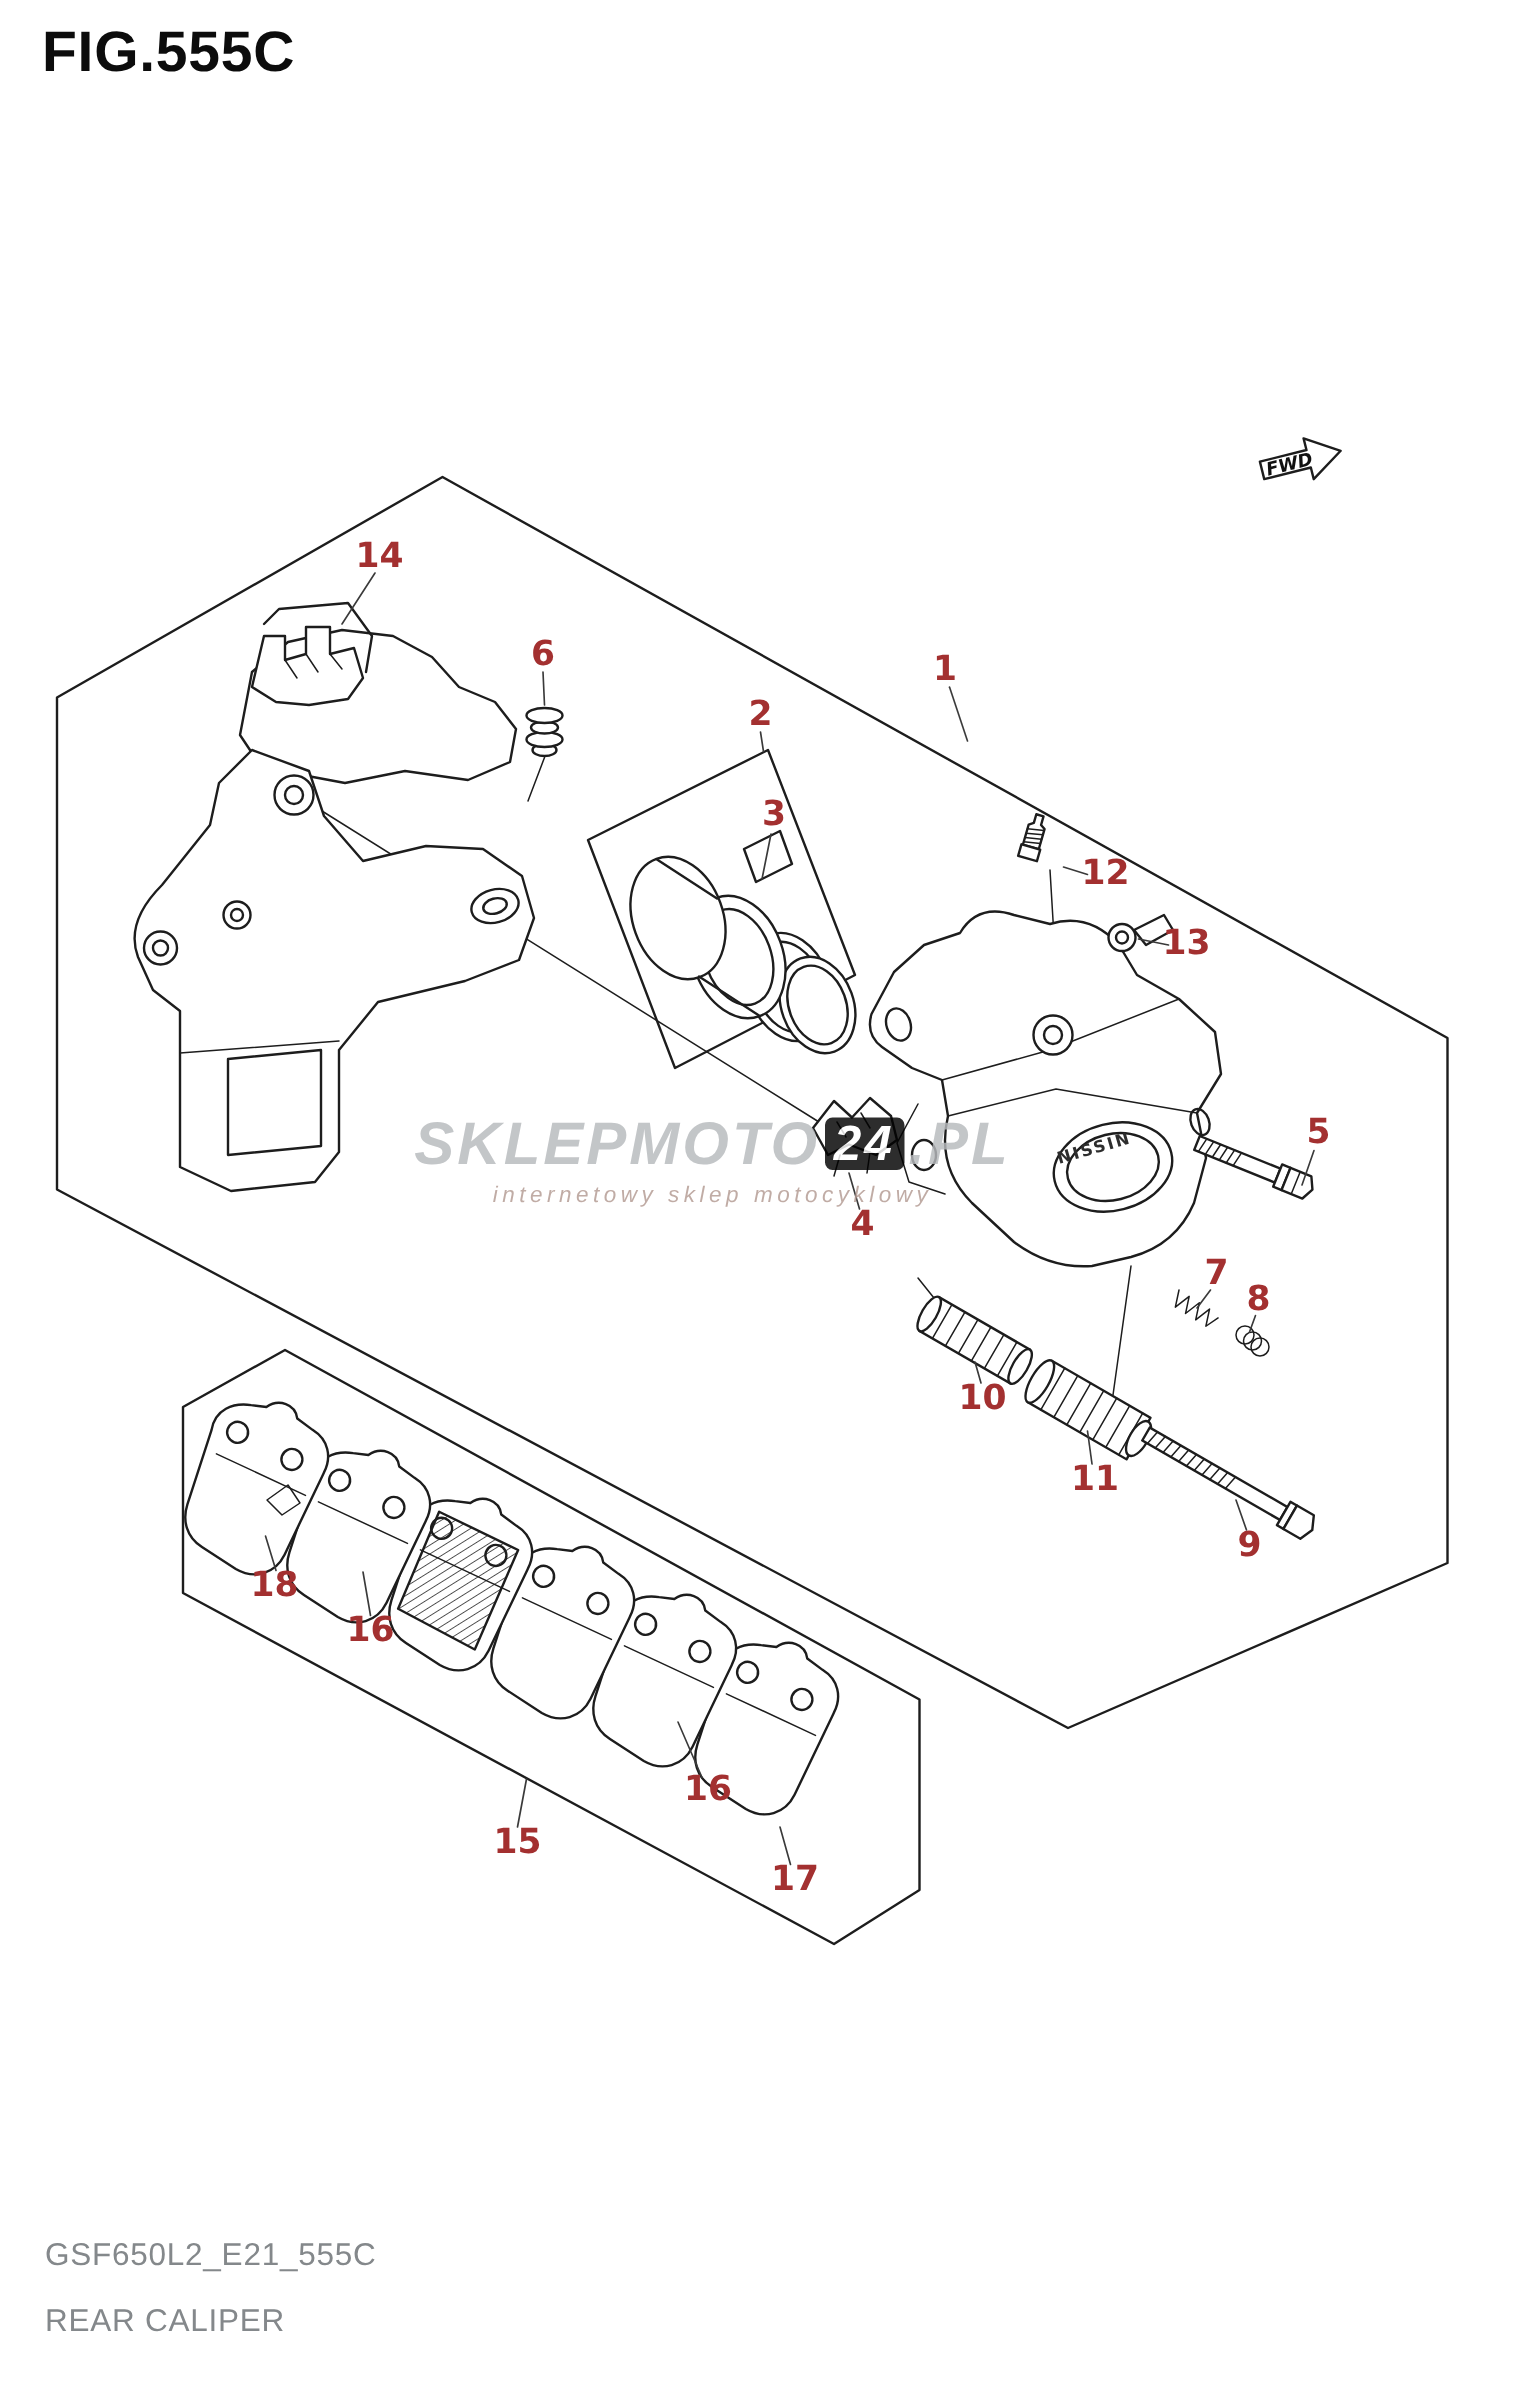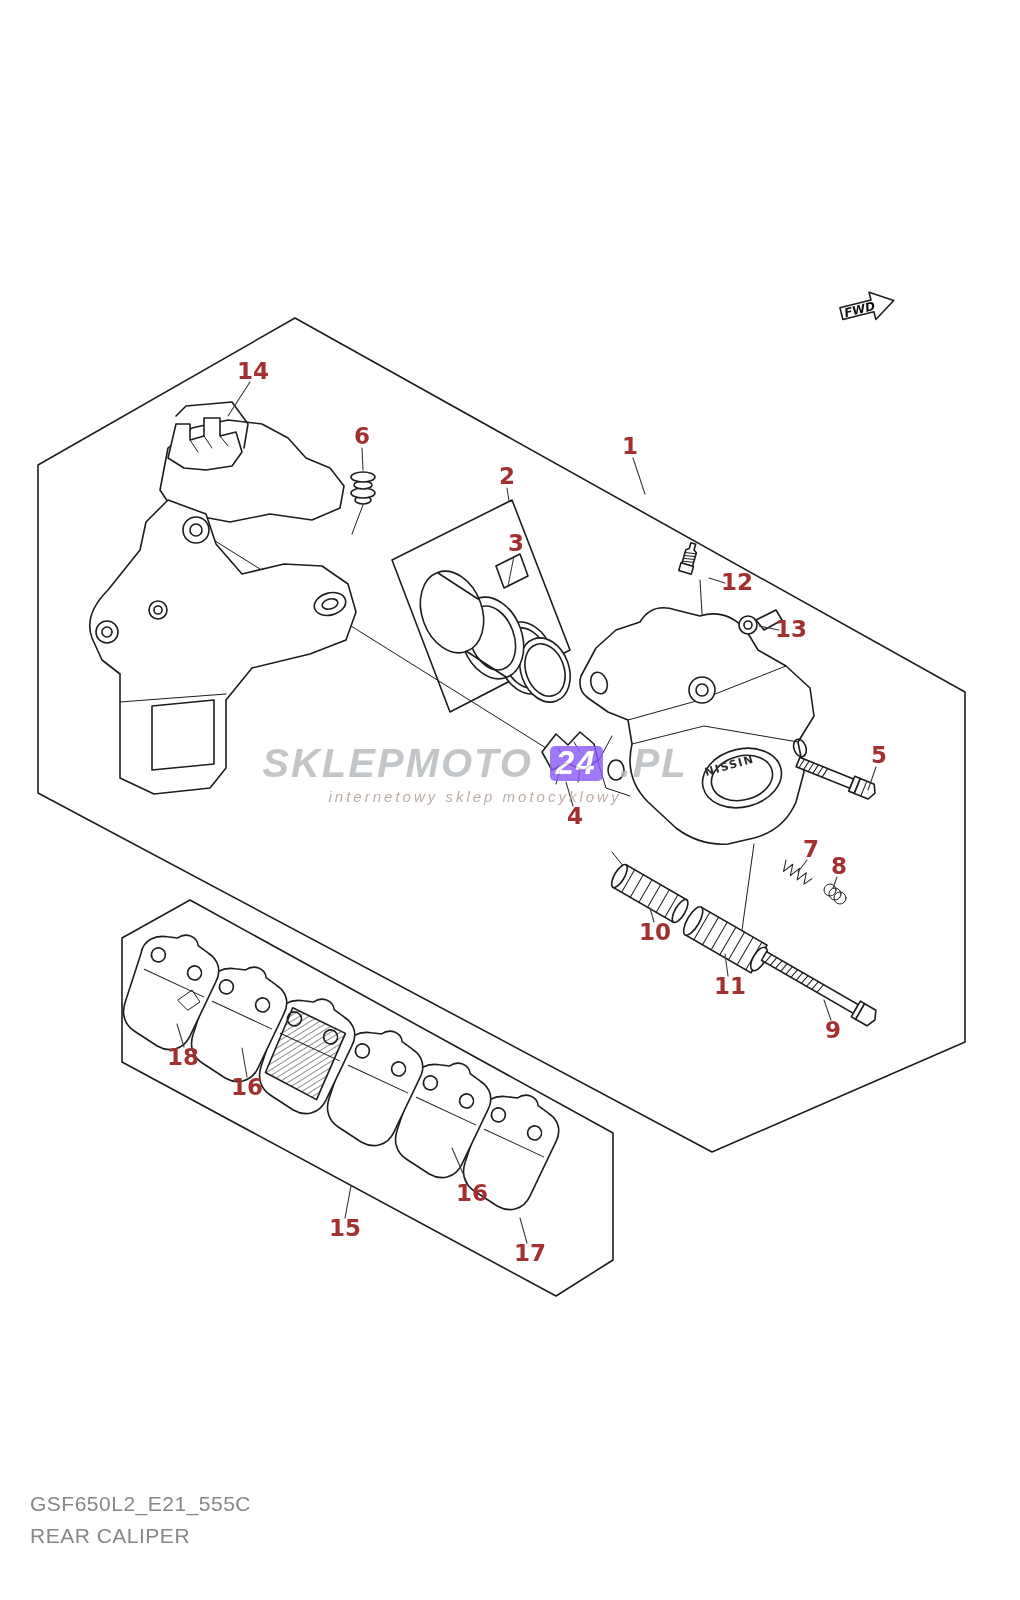--- a/index.html
+++ b/index.html
@@ -20,33 +20,34 @@
       text-anchor:middle;dominant-baseline:middle;}
   .brand-text{fill:#2d2d2d;stroke:none;font-family:"DejaVu Sans",sans-serif;font-size:11px;
       font-weight:600;letter-spacing:1.5px;}
   .fwd-text{fill:#101010;stroke:none;font-family:"DejaVu Sans",sans-serif;font-size:12px;
       font-style:italic;font-weight:700;}
 
   .watermark{position:absolute;left:235px;top:742px;width:480px;text-align:center;z-index:2;
              opacity:.82;pointer-events:none;}
   .wm-line1{font-size:40px;font-weight:700;font-style:italic;color:#b7babd;
             letter-spacing:2px;line-height:1.05;white-space:nowrap;}
-  .wm-badge{display:inline-block;background:#8b5cf6;color:#fff;padding:0 6px;margin:0 17px;
+  .wm-badge{display:inline-block;background:#000000;color:#fff;padding:0 6px;margin:0 3px;
             border-radius:5px;font-size:33px;font-style:italic;transform:translateY(-3px);}
   .wm-line2{font-size:15px;font-style:italic;color:#b39a92;letter-spacing:3px;margin-top:4px;}
 
   .footer{position:absolute;left:30px;top:1492px;color:#84888b;font-size:21px;
           letter-spacing:.5px;z-index:3;}
-  .footer-code{margin-bottom:8px;}
+  .footer-code{margin-bottom:20px;}
 </style>
 </head>
 <body>
 
 <div class="page">
 
+  <div class="fig-title">FIG.555C</div>
 
   <svg class="diagram" width="1020" height="1600" viewBox="0 0 1020 1600">
 
     <defs>
       <pattern id="hatch" width="5" height="5" patternUnits="userSpaceOnUse" patternTransform="rotate(40)">
         <line class="thin" x1="0" y1="0" x2="0" y2="5"></line>
       </pattern>
       <g id="padShape">
         <path class="fillw" d="M10,34 C8,20 18,12 30,10 L40,8 C46,0 58,0 62,9 L74,13 C86,16 92,26 90,38 L82,98 C80,112 68,120 54,117 L28,110 C16,107 10,97 10,86 Z"></path>
         <circle class="fillw" cx="27" cy="30" r="7"></circle>

